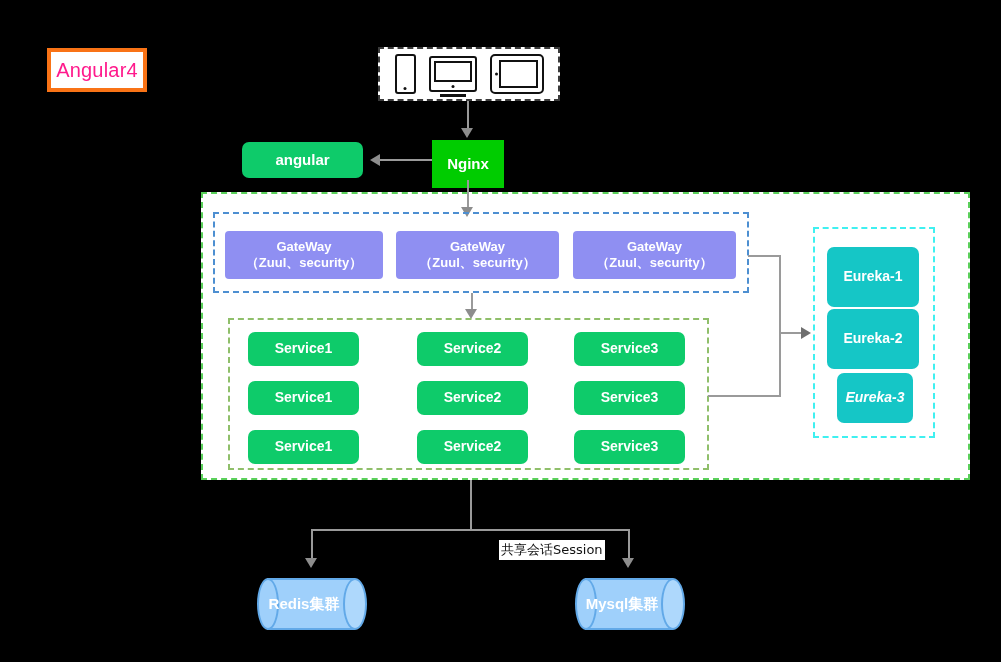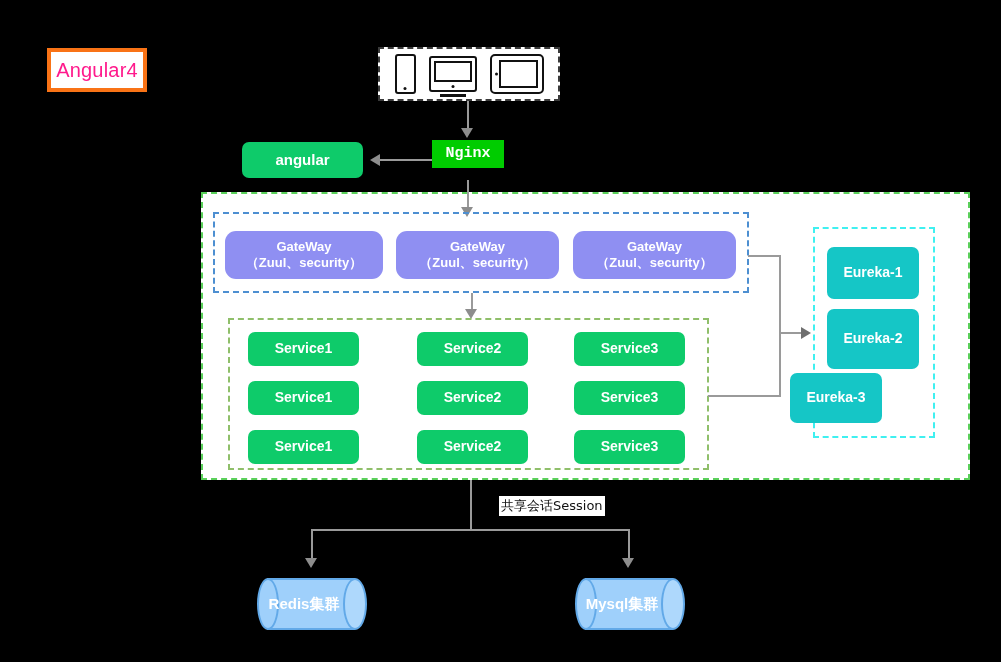--- a/index.html
+++ b/index.html
@@ -132,21 +132,21 @@
     background: #00cc00;
     font-size: 15px;
   }
   .node-angular {
     background: #0ecb6a;
     border-radius: 7px;
     font-size: 15px;
   }
   .node-gateway {
     background: #8f8ff2;
-    border-radius: 11px;
+    border-radius: 4px;
     font-size: 13px;
   }
   .node-gateway .gw-sub { font-size: 13px; }
   .node-service {
     background: #0ecb6a;
     border-radius: 7px;
     font-size: 14px;
   }
   .node-eureka {
     background: #15c6c6;
@@ -264,21 +264,21 @@
     </div>
     <div class="dev dev-tablet">
       <div class="screen"></div>
       <div class="dot"></div>
     </div>
   </div>
 
   <div class="line line-v" style="left:467px; top:101px; height:30px;"></div>
   <div class="arrow arrow-down" style="left:461px; top:128px;"></div>
 
-  <div class="node node-nginx" style="left:432px; top:140px; width:72px; height:28px;font-family:Liberation Mono, monospace;">
+  <div class="node node-nginx" style="left:432px; top:140px; width:72px; height:48px;">
     <span>Nginx</span>
   </div>
 
   <div class="line line-h" style="left:380px; top:159px; width:52px;"></div>
   <div class="arrow arrow-left" style="left:370px; top:154px;"></div>
 
   <div class="node node-angular" style="left:242px; top:142px; width:121px; height:36px;">
     <span>angular</span>
   </div>
 
@@ -338,38 +338,38 @@
   </div>
 
   <div class="line line-h" style="left:748px; top:255px; width:33px;"></div>
   <div class="line line-v" style="left:779px; top:255px; height:142px;"></div>
   <div class="line line-h" style="left:708px; top:395px; width:73px;"></div>
   <div class="line line-h" style="left:779px; top:332px; width:24px;"></div>
   <div class="arrow arrow-right" style="left:801px; top:327px;"></div>
 
   <div class="container-box cont-eureka" style="left:813px; top:227px; width:122px; height:211px;"></div>
 
-  <div class="node node-eureka" style="left:827px; top:247px; width:92px; height:52px;">
+  <div class="node node-eureka" style="left:827px; top:247px; width:92px; height:60px;">
     <span>Eureka-1</span>
   </div>
   <div class="node node-eureka" style="left:827px; top:309px; width:92px; height:60px;">
     <span>Eureka-2</span>
   </div>
-  <div class="node node-eureka" style="left:790px; top:373px; width:92px; height:50px;">
+  <div class="node node-eureka" style="left:837px; top:373px; width:76px; height:50px;font-style:italic;">
     <span>Eureka-3</span>
   </div>
 
   <div class="line line-v" style="left:470px; top:480px; height:50px;"></div>
   <div class="line line-h" style="left:311px; top:529px; width:319px;"></div>
   <div class="line line-v" style="left:311px; top:529px; height:32px;"></div>
   <div class="arrow arrow-down" style="left:305px; top:558px;"></div>
   <div class="line line-v" style="left:628px; top:529px; height:32px;"></div>
   <div class="arrow arrow-down" style="left:622px; top:558px;"></div>
 
-  <div class="edge-label" style="left:499px; top:496px;">共享会话Session</div>
+  <div class="edge-label" style="left:499px; top:540px;">共享会话Session</div>
 
   <div class="db" style="left:257px; top:578px; width:110px; height:52px;">
     <div class="body"></div>
     <div class="cap-right"></div>
     <div class="cap-left"></div>
     <div class="db-label">Redis集群</div>
   </div>
 
   <div class="db" style="left:575px; top:578px; width:110px; height:52px;">
     <div class="body"></div>

